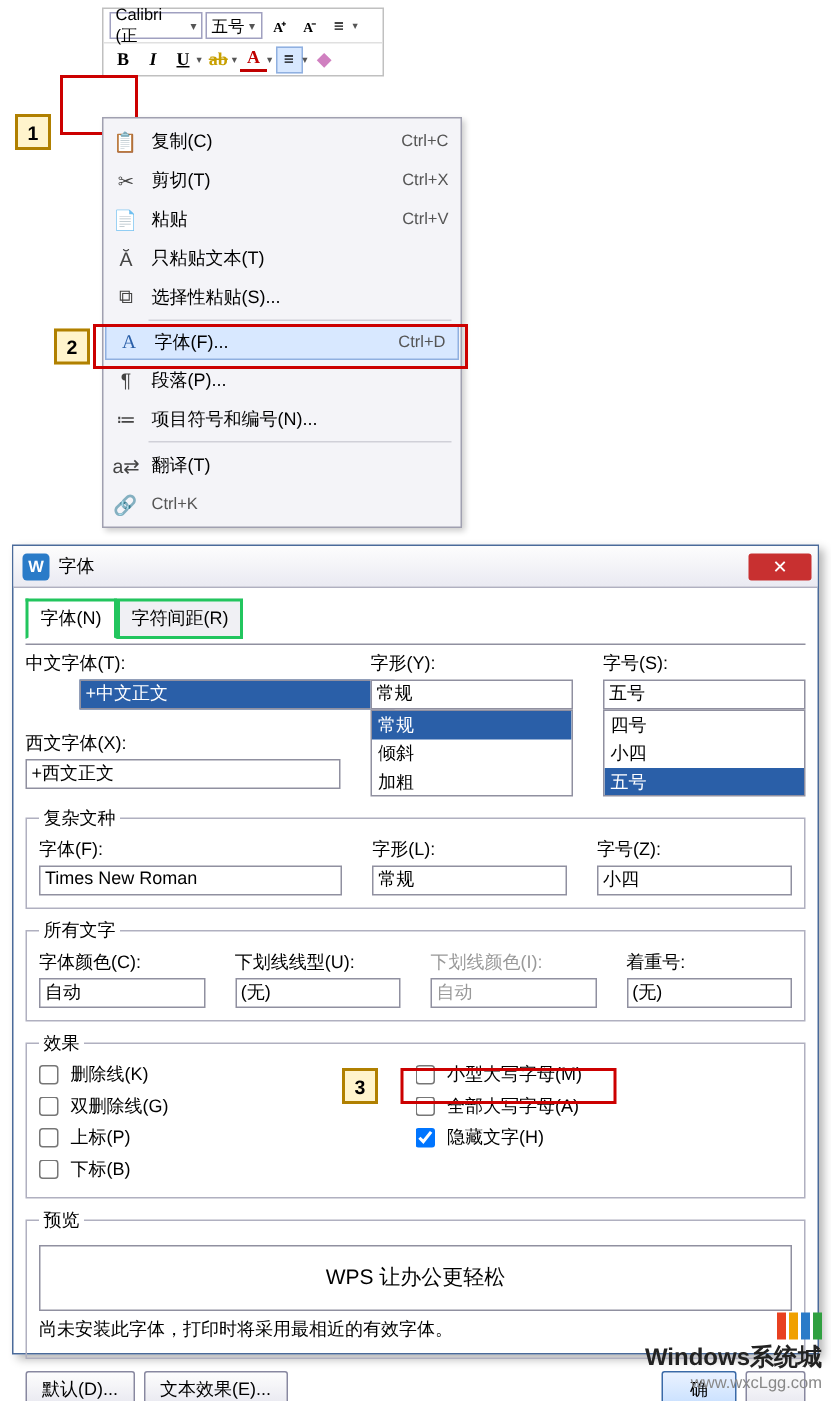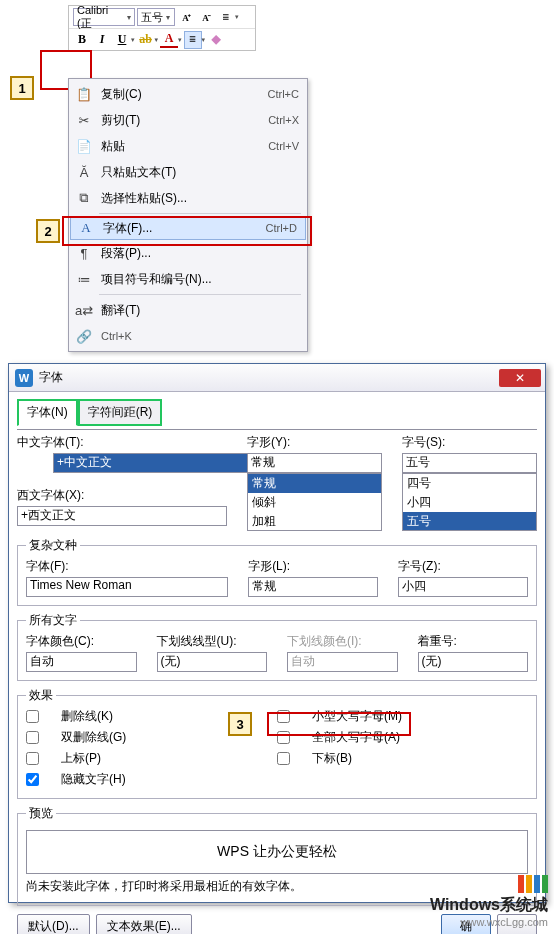--- a/index.html
+++ b/index.html
@@ -34,21 +34,21 @@
 .col { flex: 1; display: flex; flex-direction: column; }
 .lbl { font-size: 12px; margin-bottom: 2px; }
 select, .sel { width: 100%; height: 20px; border: 1px solid #9090a0; font-size: 12px; padding: 0 3px; background: #fff; }
 .sel.hl { background: #2a5fa8; color: #fff; margin-left: 36px; }
 .listbox { border: 1px solid #9090a0; height: 58px; overflow: hidden; font-size: 12px; }
 .listbox div { padding: 1px 4px; }
 .listbox .sel-item { background: #2a5fa8; color: #fff; }
 fieldset { border: 1px solid #b0b0c0; margin: 6px 0 4px 0; padding: 4px 8px 6px 8px; }
 legend { font-size: 12px; padding: 0 3px; }
 .chkrow { display: flex; flex-wrap: wrap; }
-.chk { display: flex; align-items: center; gap: 22px; width: 50%; font-size: 12px; margin-bottom: 4px; }
+.chk { display: flex; align-items: center; gap: 8px; width: 50%; font-size: 12px; margin-bottom: 4px; }
 .chk input { width: 13px; height: 13px; }
 .preview { border: 1px solid #9090a0; height: 44px; display: flex; align-items: center; justify-content: center; font-size: 14px; margin-top: 4px; }
 .note { font-size: 12px; margin: 4px 0; }
 .dlgbtns { display: flex; gap: 6px; padding: 4px 8px 8px 8px; }
 .dlgbtns .sp { flex: 1; }
 button.btn { height: 24px; padding: 0 10px; border: 1px solid #8888a0; background: linear-gradient(#fdfdfd,#e8e8f0); font-size: 12px; border-radius: 2px; }
 button.btn.primary { border: 1px solid #3a6aa8; background: linear-gradient(#eaf2ff,#c8e0ff); padding: 0 18px; }
 .watermark { position: absolute; right: 6px; bottom: 6px; text-align: right; }
 .wm-bars { display: flex; gap: 2px; justify-content: flex-end; margin-bottom: 2px; }
 .wm-bars span { width: 6px; height: 18px; }
@@ -239,26 +239,26 @@
             </label>
           <label class="chk">
               <input type="checkbox" style="">
               <span>全部大写字母(A)</span>
             </label>
           <label class="chk">
               <input type="checkbox" style="">
               <span>上标(P)</span>
             </label>
           <label class="chk">
-              <input type="checkbox" style="">
-              <span>下标(B)</span>
-            </label>
-          <label class="chk">
               <input type="checkbox" checked="" style="">
               <span>隐藏文字(H)</span>
+            </label>
+          <label class="chk">
+              <input type="checkbox" style="">
+              <span>下标(B)</span>
             </label>
         </div>
       </fieldset>
 
       <fieldset>
         <legend>预览</legend>
         <div class="preview">WPS 让办公更轻松</div>
         <div class="note">尚未安装此字体，打印时将采用最相近的有效字体。</div>
       </fieldset>
     </div>

